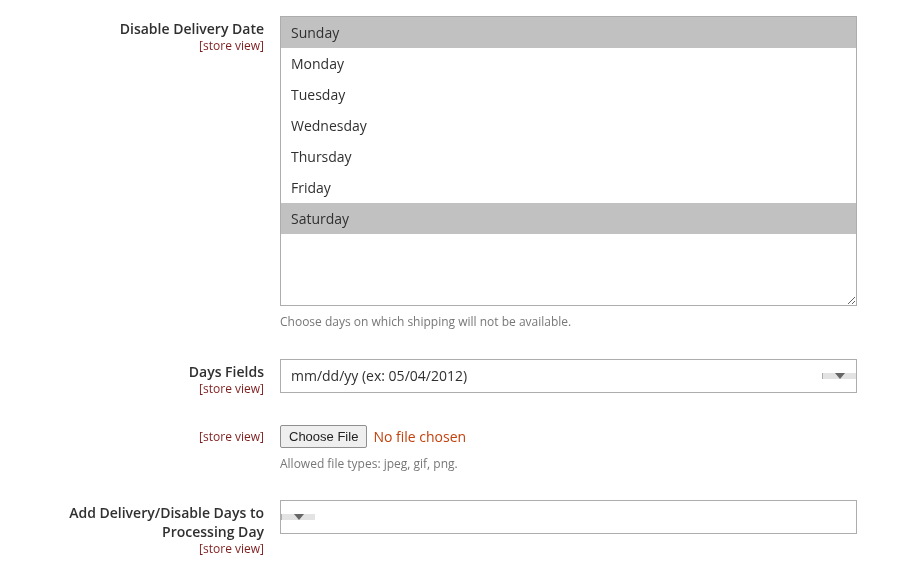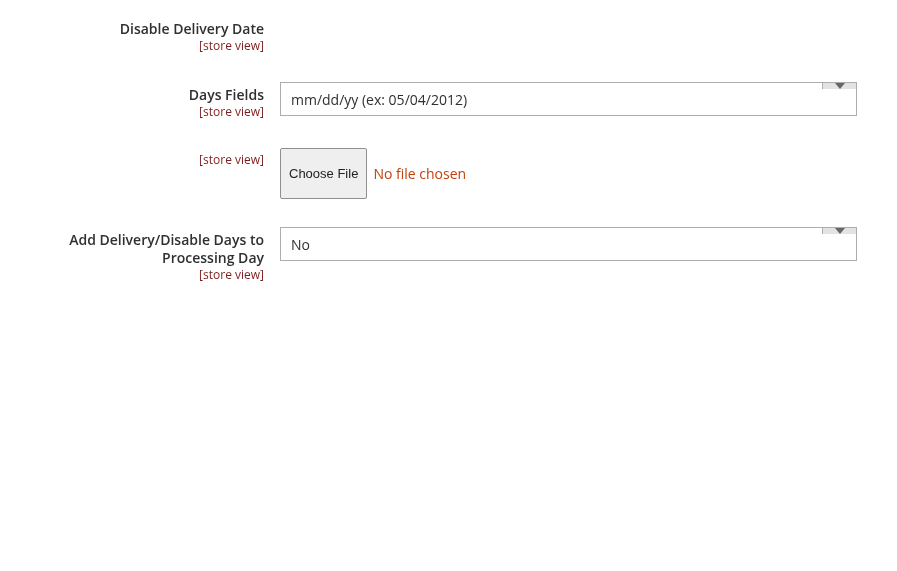--- a/index.html
+++ b/index.html
@@ -61,21 +61,21 @@
     font-size: 12px;
     margin-top: 8px;
     line-height: 1.4;
   }
   .select-wrap {
     display: flex;
     width: 100%;
     border: 1px solid #adadad;
     background: #fff;
     height: 34px;
-    align-items: flex-start;
+    align-items: center;
   }
   .select-value {
     flex: 1;
     padding: 7px 10px;
     color: #303030;
     font-size: 14px;
   }
   .select-arrow {
     width: 34px;
     background: #e3e3e3;
@@ -86,39 +86,51 @@
   }
   .select-arrow svg { width: 10px; height: 6px; }
   .file-row {
     display: flex;
     align-items: center;
     gap: 6px;
   }
   .choose-file-btn {
     font-family: Arial, sans-serif;
     font-size: 13px;
-    padding: 17px 8px;
+    padding: 3px 8px;
     background: #efefef;
     border: 1px solid #8f8f8f;
     border-radius: 2px;
     cursor: pointer;
     color: #222;
   }
   .file-status {
     font-size: 14px;
     color: #c2410c;
   }
 </style>
 </head>
 <body>
 
 <div class="field-row">
   <div class="label-col">
     <div class="label-main">Disable Delivery Date</div>
     <div class="label-scope">[store view]</div>
+  </div>
+  <div class="input-col">
+    <div class="multiselect" id="ms-days">
+        <div class="ms-option selected">Sunday</div>
+        <div class="ms-option">Monday</div>
+        <div class="ms-option">Tuesday</div>
+        <div class="ms-option">Wednesday</div>
+        <div class="ms-option">Thursday</div>
+        <div class="ms-option">Friday</div>
+        <div class="ms-option selected">Saturday</div>
+      </div>
+    <div class="help-text">Choose days on which shipping will not be available.</div>
   </div>
 </div>
 
 <div class="field-row">
   <div class="label-col">
     <div class="label-main">Days Fields</div>
     <div class="label-scope">[store view]</div>
   </div>
   <div class="input-col">
     <div class="select-wrap">
@@ -134,31 +146,31 @@
 
 <div class="field-row">
   <div class="label-col">
     <div class="label-scope">[store view]</div>
   </div>
   <div class="input-col">
     <div class="file-row">
       <button class="choose-file-btn">Choose File</button>
       <span class="file-status">No file chosen</span>
     </div>
+    <div class="help-text">Allowed file types: jpeg, gif, png.</div>
   </div>
 </div>
 
 <div class="field-row">
   <div class="label-col">
     <div class="label-main">Add Delivery/Disable Days to Processing Day</div>
     <div class="label-scope">[store view]</div>
   </div>
   <div class="input-col">
     <div class="select-wrap">
-      <div class="select-value">No</div>
       <div class="select-arrow">
         <svg viewBox="0 0 10 6">
             <path d="M0 0 L5 6 L10 0 Z" fill="#666"></path>
           </svg>
       </div>
     </div>
   </div>
 </div>
 
 </body></html>

